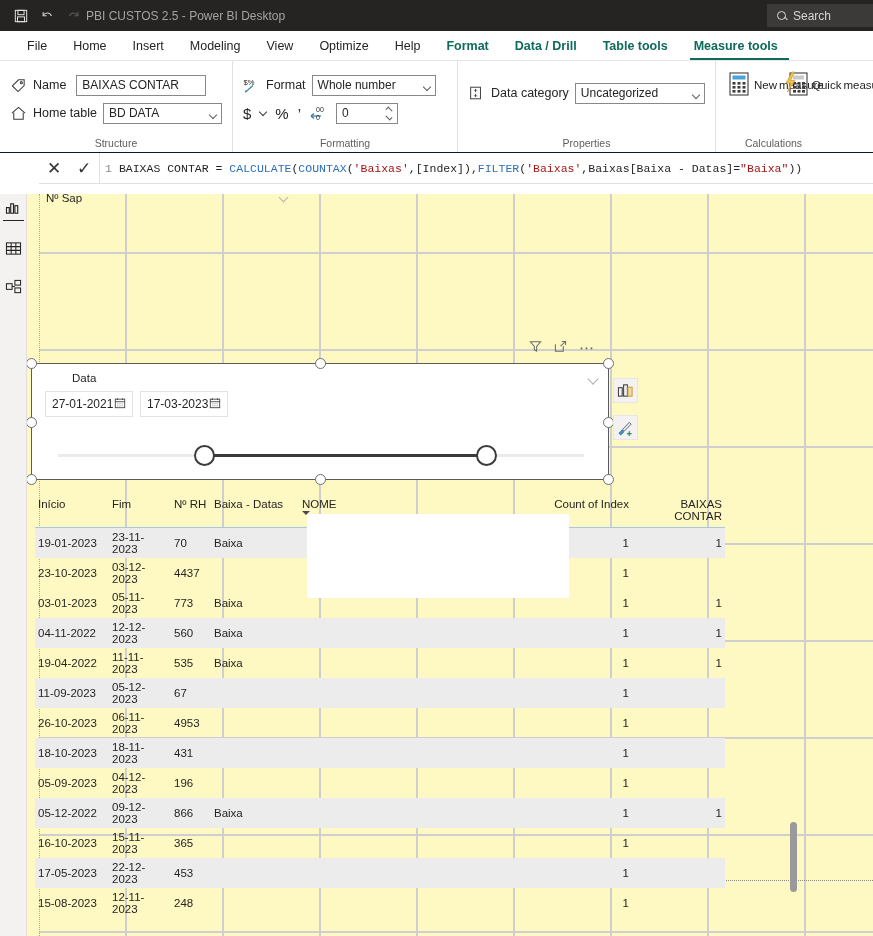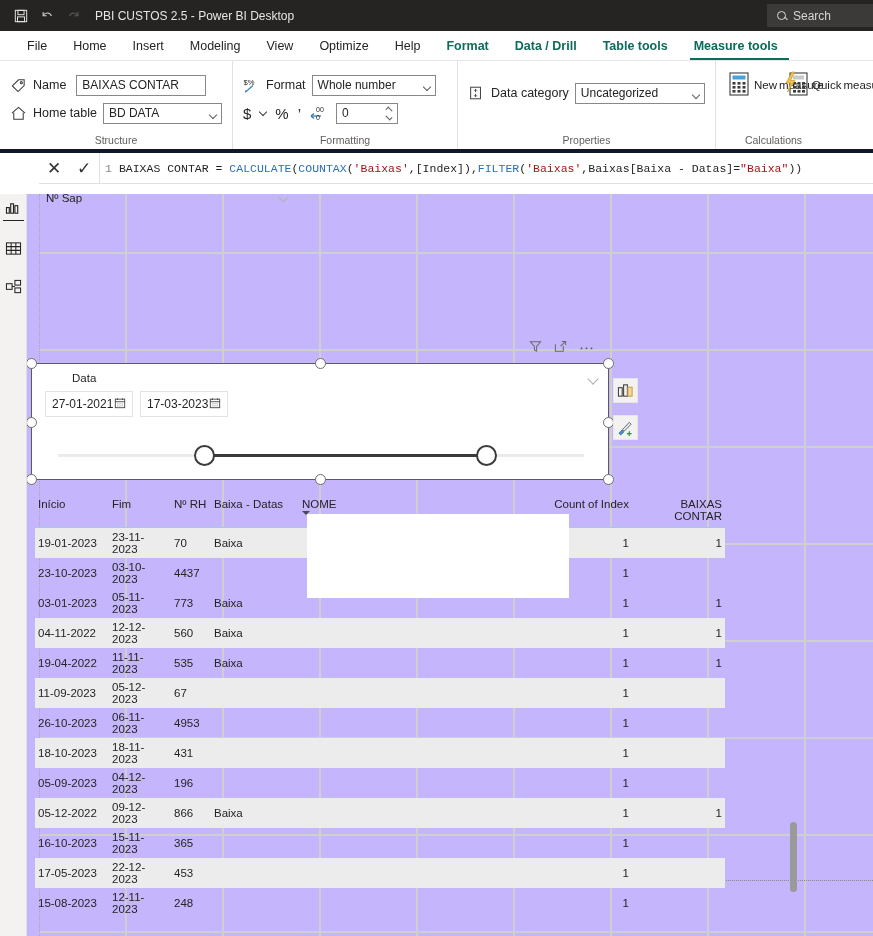--- a/index.html
+++ b/index.html
@@ -15,21 +15,21 @@
   
   .titlebar {
     height: 31px; background: #252423; color: #ffffff;
     display: flex; align-items: center; padding: 0 8px;
     position: relative;
   }
   .tb-icon {
     width: 26px; height: 24px; display:flex; align-items:center; justify-content:center;
     color: #e6e6e6; font-size: 14px; flex: none;
   }
-  .tb-title { margin-left: 9px; font-size: 12px; color:#e5e5e5; white-space:nowrap; }
+  .tb-title { margin-left: 0; font-size: 12px; color:#a3a3a3; white-space:nowrap; }
   .tb-search {
     position:absolute; right:-6px; top:4px; height:23px; width:112px;
     background:#3b3a39; display:flex; align-items:center; padding-left:10px; gap:7px;
     color:#d6d6d6; font-size:12px;
   }
   .mag { width:9px; height:9px; border:1.3px solid #d6d6d6; border-radius:50%; position:relative; flex:none;}
   .mag::after { content:""; position:absolute; width:4px; height:1.3px; background:#d6d6d6;
     transform:rotate(45deg); right:-3px; bottom:0px;}
 
   
@@ -44,21 +44,21 @@
   }
   .rtab.ctx { color:#0f6b5c; font-weight:bold; }
   .rtab.active { color:#0b6a5a; font-weight:bold; }
   .rtab.active::after {
     content:""; position:absolute; left:9px; right:2px; bottom:0; height:2px; background:#0f6b5c;
   }
 
   
   .ribbon {
     height: 92px; background:#ffffff; display:flex; align-items:stretch;
-    border-bottom:4px solid #0f172a; position:relative;
+    border-bottom:1px solid #0f172a; position:relative;
   }
   .rgroup { position:relative; padding: 6px 10px 0 10px; display:flex; flex-direction:column; }
   .rgroup + .rgroup { border-left:1px solid #e3e1df; }
   .glabel {
     position:absolute; bottom:3px; left:0; right:0; text-align:center;
     font-size:10.5px; color:#605e5c;
   }
   .grow { display:flex; align-items:center; gap:6px; height:28px; }
   .gicon { width:17px; height:17px; flex:none; }
   .rlabel { font-size:12.5px; color:#252423; white-space:nowrap; }
@@ -107,21 +107,21 @@
 
   
   .main { position:absolute; left:0; top:194px; right:0; bottom:0; display:flex; }
   .leftrail {
     width:27px; background:#f3f2f1; border-right:1px solid #e1dfdd;
     padding-top:6px; display:flex; flex-direction:column; align-items:center; gap:18px;
   }
   .railbtn { width:21px; height:21px; display:flex; align-items:center; justify-content:center; }
   .railbtn.sel { border-bottom:1.6px solid #252423; }
 
-  .canvaswrap { flex:1; position:relative; background:#c4b5fd; overflow:hidden; }
+  .canvaswrap { flex:1; position:relative; background:#fef9c3; overflow:hidden; }
   .canvas {
     position:absolute; left:12px; top:0px; right:0; bottom:0;
     border-left:1.5px dotted #a8a8a8;
     background-image:
       linear-gradient(to right, #cfcfcf 1.5px, transparent 1.5px),
       linear-gradient(to bottom, #cfcfcf 1.5px, transparent 1.5px);
     background-size: 97px 97px;
     background-position: 85px 58px;
   }
   .canvas-bottom {
@@ -544,21 +544,21 @@
               <td>19-01-2023</td>
               <td>23-11-2023</td>
               <td>70</td>
               <td>Baixa</td>
               <td></td>
               <td class="num">1</td>
               <td class="num">1</td>
             </tr>
             <tr>
               <td>23-10-2023</td>
-              <td>03-10-2023</td>
+              <td>03-12-2023</td>
               <td>4437</td>
               <td></td>
               <td></td>
               <td class="num">1</td>
               <td class="num"></td>
             </tr>
             <tr>
               <td>03-01-2023</td>
               <td>05-11-2023</td>
               <td>773</td>

